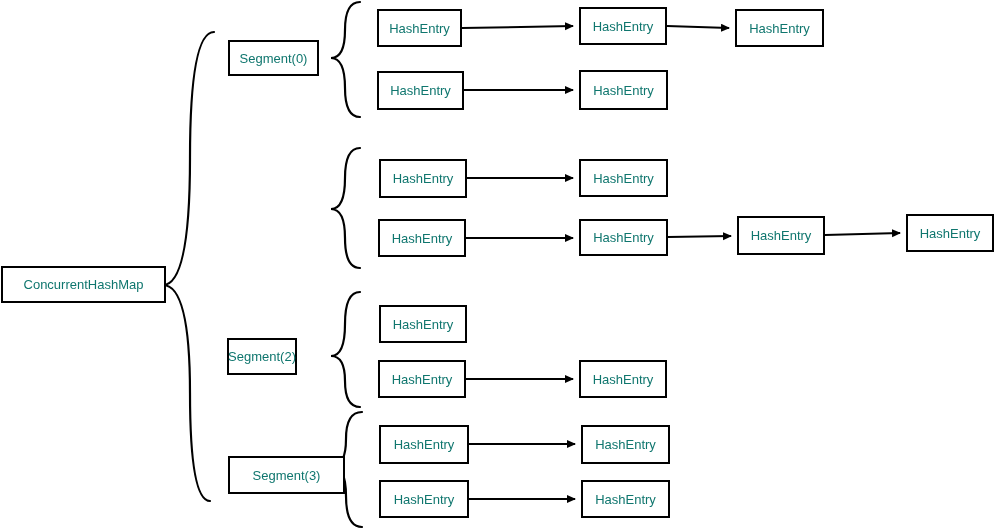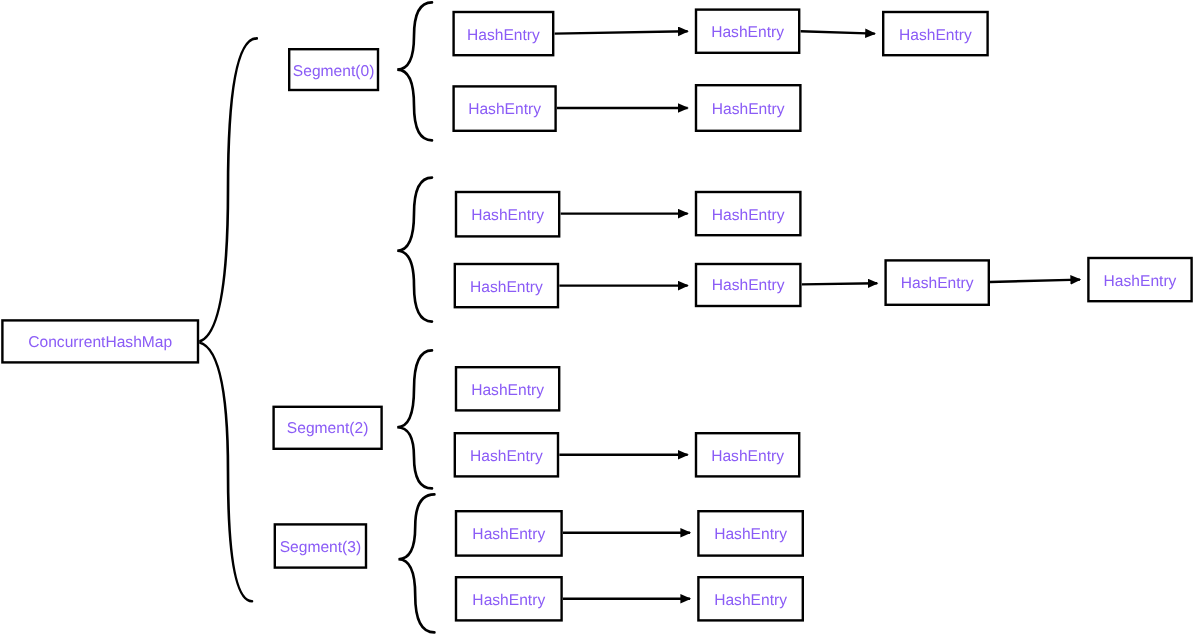--- a/index.html
+++ b/index.html
@@ -9,21 +9,21 @@
     background:#ffffff;
     font-family:"Liberation Sans","DejaVu Sans",sans-serif;
     overflow:hidden;
   }
   #wires{position:absolute;left:0;top:0;width:995px;height:530px;}
   .node{
     position:absolute;
     box-sizing:border-box;
     border:2px solid #000000;
     background:#ffffff;
-    color:#8b5cf6;
+    color:#0f766e;
     display:flex;align-items:center;justify-content:center;
     font-size:13px;
     white-space:nowrap;
   }
 </style>
 </head>
 <body>
 
 <div id="canvas">
 
@@ -48,23 +48,23 @@
     <line x1="466" y1="238" x2="573" y2="238" stroke="#000000" stroke-width="2" marker-end="url(#arrow)"></line>
     <line x1="668" y1="237" x2="731" y2="236" stroke="#000000" stroke-width="2" marker-end="url(#arrow)"></line>
     <line x1="825" y1="235" x2="900" y2="233" stroke="#000000" stroke-width="2" marker-end="url(#arrow)"></line>
     <line x1="466" y1="379" x2="573" y2="379" stroke="#000000" stroke-width="2" marker-end="url(#arrow)"></line>
     <line x1="469" y1="444" x2="575" y2="444" stroke="#000000" stroke-width="2" marker-end="url(#arrow)"></line>
     <line x1="469" y1="499" x2="575" y2="499" stroke="#000000" stroke-width="2" marker-end="url(#arrow)"></line>
   </svg>
 
   <div class="node" style="left:1px;top:266px;width:165px;height:37px;">ConcurrentHashMap</div>
 
-  <div class="node" style="left:240px;top:40px;width:76px;height:36px;">Segment(0)</div>
-  <div class="node" style="left:227px;top:338px;width:92px;height:37px;">Segment(2)</div>
-  <div class="node" style="left:228px;top:436px;width:78px;height:38px;">Segment(3)</div>
+  <div class="node" style="left:228px;top:40px;width:91px;height:36px;">Segment(0)</div>
+  <div class="node" style="left:227px;top:338px;width:70px;height:37px;">Segment(2)</div>
+  <div class="node" style="left:228px;top:456px;width:117px;height:38px;">Segment(3)</div>
 
   <div class="node" style="left:377px;top:9px;width:85px;height:38px;">HashEntry</div>
   <div class="node" style="left:579px;top:7px;width:88px;height:38px;">HashEntry</div>
   <div class="node" style="left:735px;top:9px;width:89px;height:38px;">HashEntry</div>
 
   <div class="node" style="left:377px;top:71px;width:87px;height:39px;">HashEntry</div>
   <div class="node" style="left:579px;top:70px;width:89px;height:40px;">HashEntry</div>
 
   <div class="node" style="left:379px;top:159px;width:88px;height:39px;">HashEntry</div>
   <div class="node" style="left:579px;top:159px;width:89px;height:38px;">HashEntry</div>

